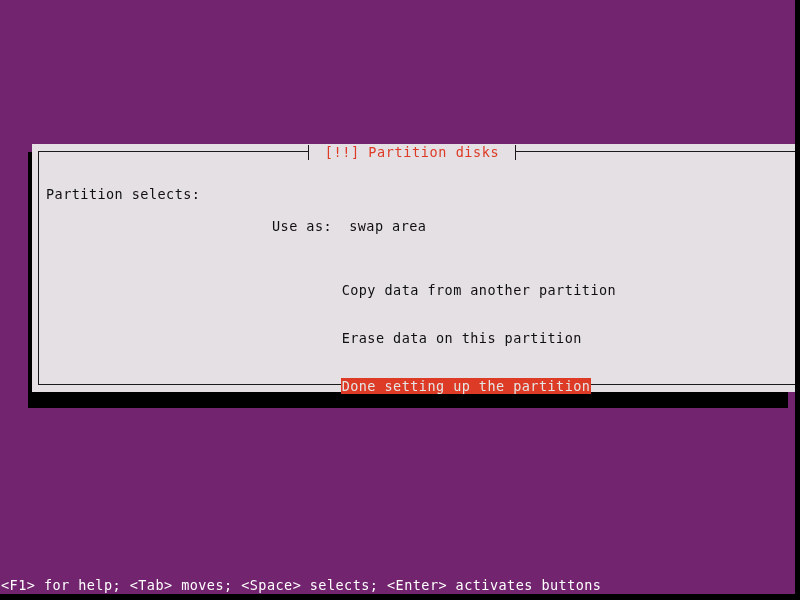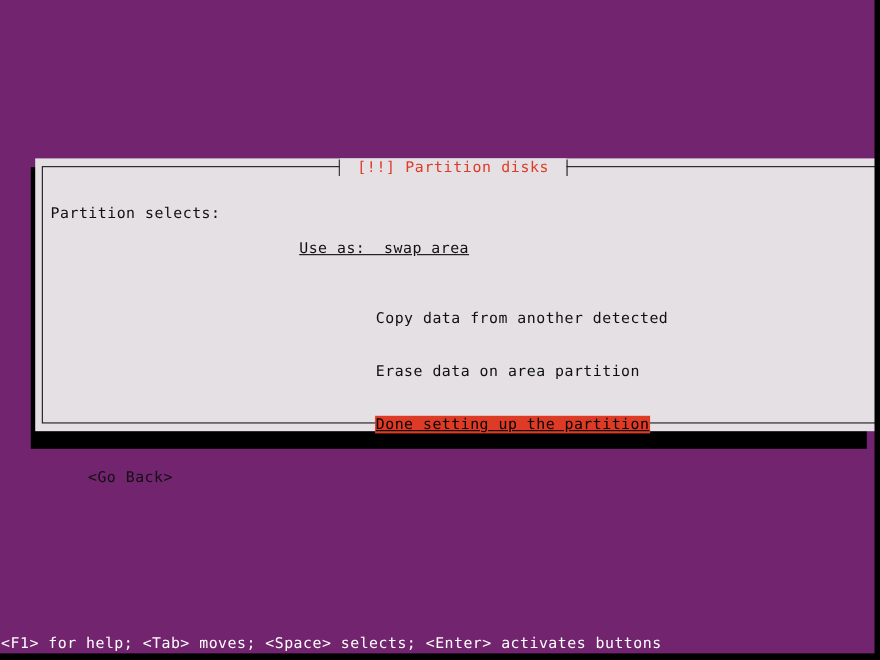--- a/index.html
+++ b/index.html
@@ -122,35 +122,33 @@
     height: 16px;
   }
 
   .prompt-line {
     white-space: pre;
   }
 
   .indent-item {
     white-space: pre;
     padding-left: 226px;
-    text-decoration: underline;
   }
 
   .menu-item {
     white-space: pre;
     padding-left: 226px;
   }
   .menu-item .cell {
     display: inline-block;
     padding: 0 1px;
   }
   .menu-item.selected .cell {
     background: #dd3b26;
-    color: #000000;
-    text-decoration: underline;
+    color: #e5e5e5;
   }
 
   .gobackline {
     white-space: pre;
     padding-left: 34px;
   }
 
   
   .statusbar {
     position: absolute;
@@ -193,32 +191,31 @@
       <div class="prompt-line">Partition selects:</div>
 
       <div class="blank"></div>
 
       <div class="indent-item">Use as:  swap area</div>
 
       <div class="blank"></div>
       <div class="blank"></div>
 
       <div class="menu-item">
-        <span class="cell">Copy data from another detected</span>
+        <span class="cell">Copy data from another partition</span>
       </div>
       <div class="menu-item">
-        <span class="cell">Erase data on area partition</span>
+        <span class="cell">Erase data on this partition</span>
       </div>
       <div class="menu-item selected">
         <span class="cell">Done setting up the partition</span>
       </div>
 
       <div class="blank"></div>
 
-      <div class="gobackline">&lt;Go Back&gt;</div>
 
     </div>
   </div>
 
   <div class="statusbar">&lt;F1&gt; for help; &lt;Tab&gt; moves; &lt;Space&gt; selects; &lt;Enter&gt; activates buttons</div>
 
   <div class="edge-right"></div>
   <div class="edge-bottom"></div>
 
 </div>

